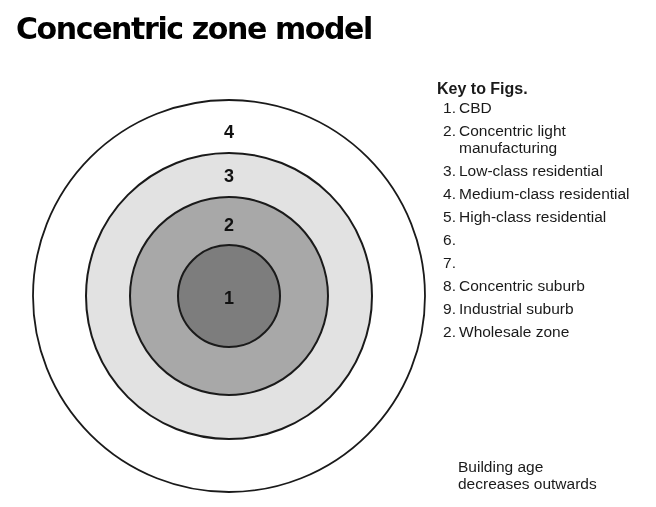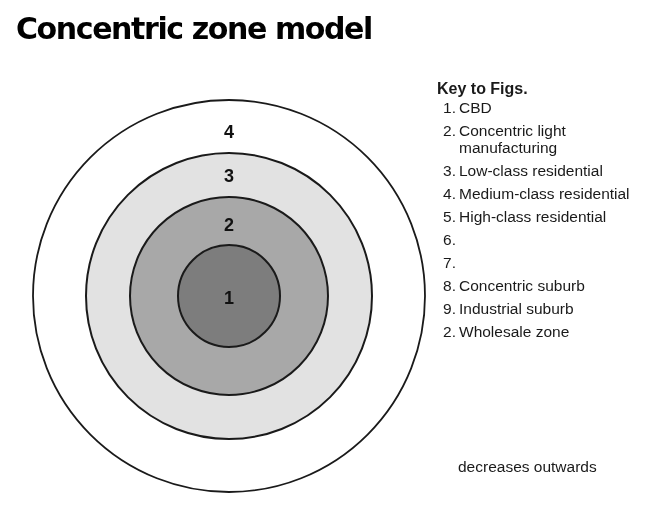--- a/index.html
+++ b/index.html
@@ -81,14 +81,15 @@
       <span class="num">9.</span>
       <span class="lbl">Industrial suburb</span>
     </div>
   <div class="key-item">
       <span class="num">2.</span>
       <span class="lbl">Wholesale zone</span>
     </div>
 </div>
 
 <div class="note">
+  <div>Building age</div>
   <div>decreases outwards</div>
 </div>
 
 </body></html>

